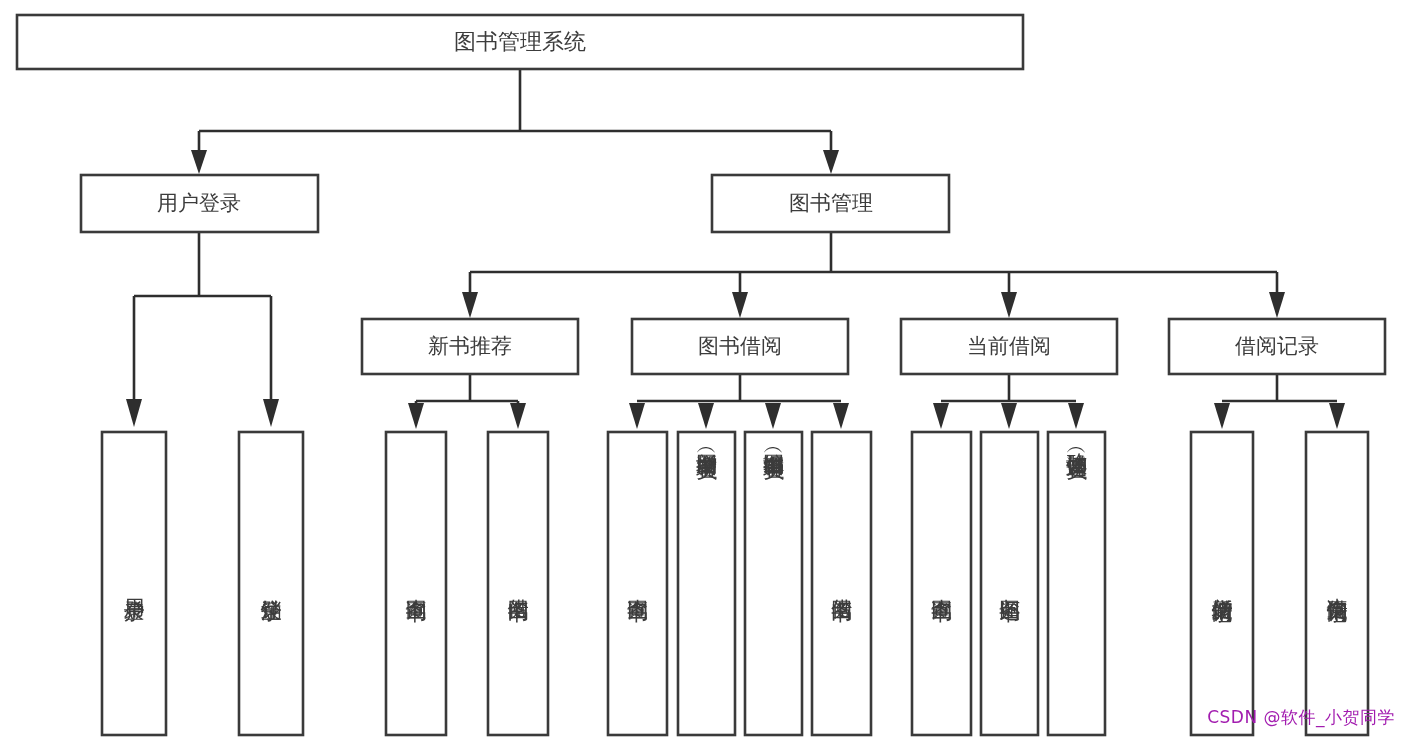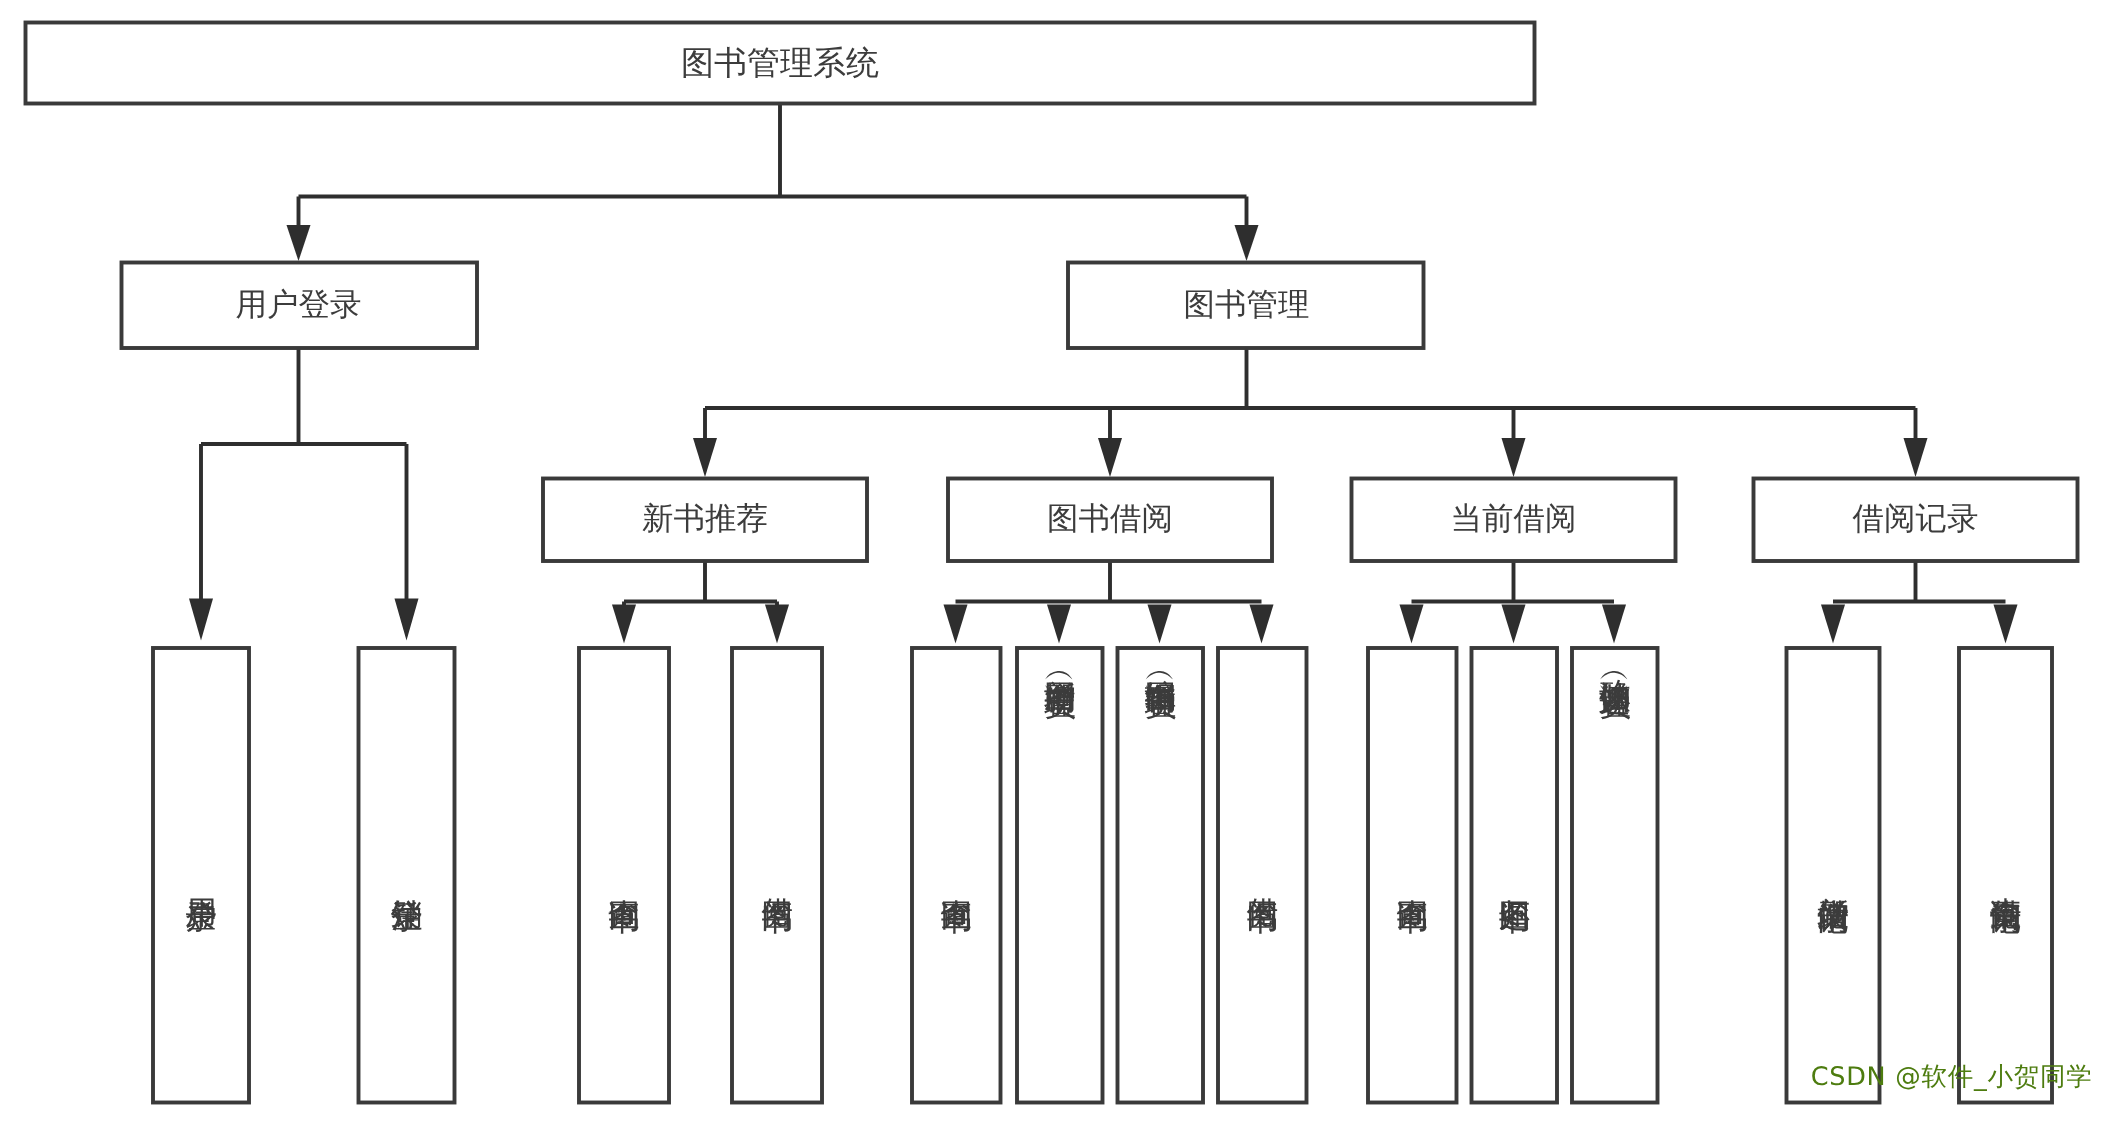--- a/index.html
+++ b/index.html
@@ -74,21 +74,21 @@
     letter-spacing: 1px;
     white-space: nowrap;
     text-align: center;
   }
   #watermark {
     position: absolute;
     right: 10px;
     bottom: 6px;
     font-family: "DejaVu Sans", "Liberation Sans", sans-serif;
     font-size: 17px;
-    color: #4d7c0f;
+    color: #a21caf;
     letter-spacing: 0.5px;
     white-space: nowrap;
   }
 </style>
 </head>
 <body>
 
 <div id="diagram-root">
 
   <svg id="tree-svg" viewBox="0 0 1405 747" xmlns="http://www.w3.org/2000/svg">

